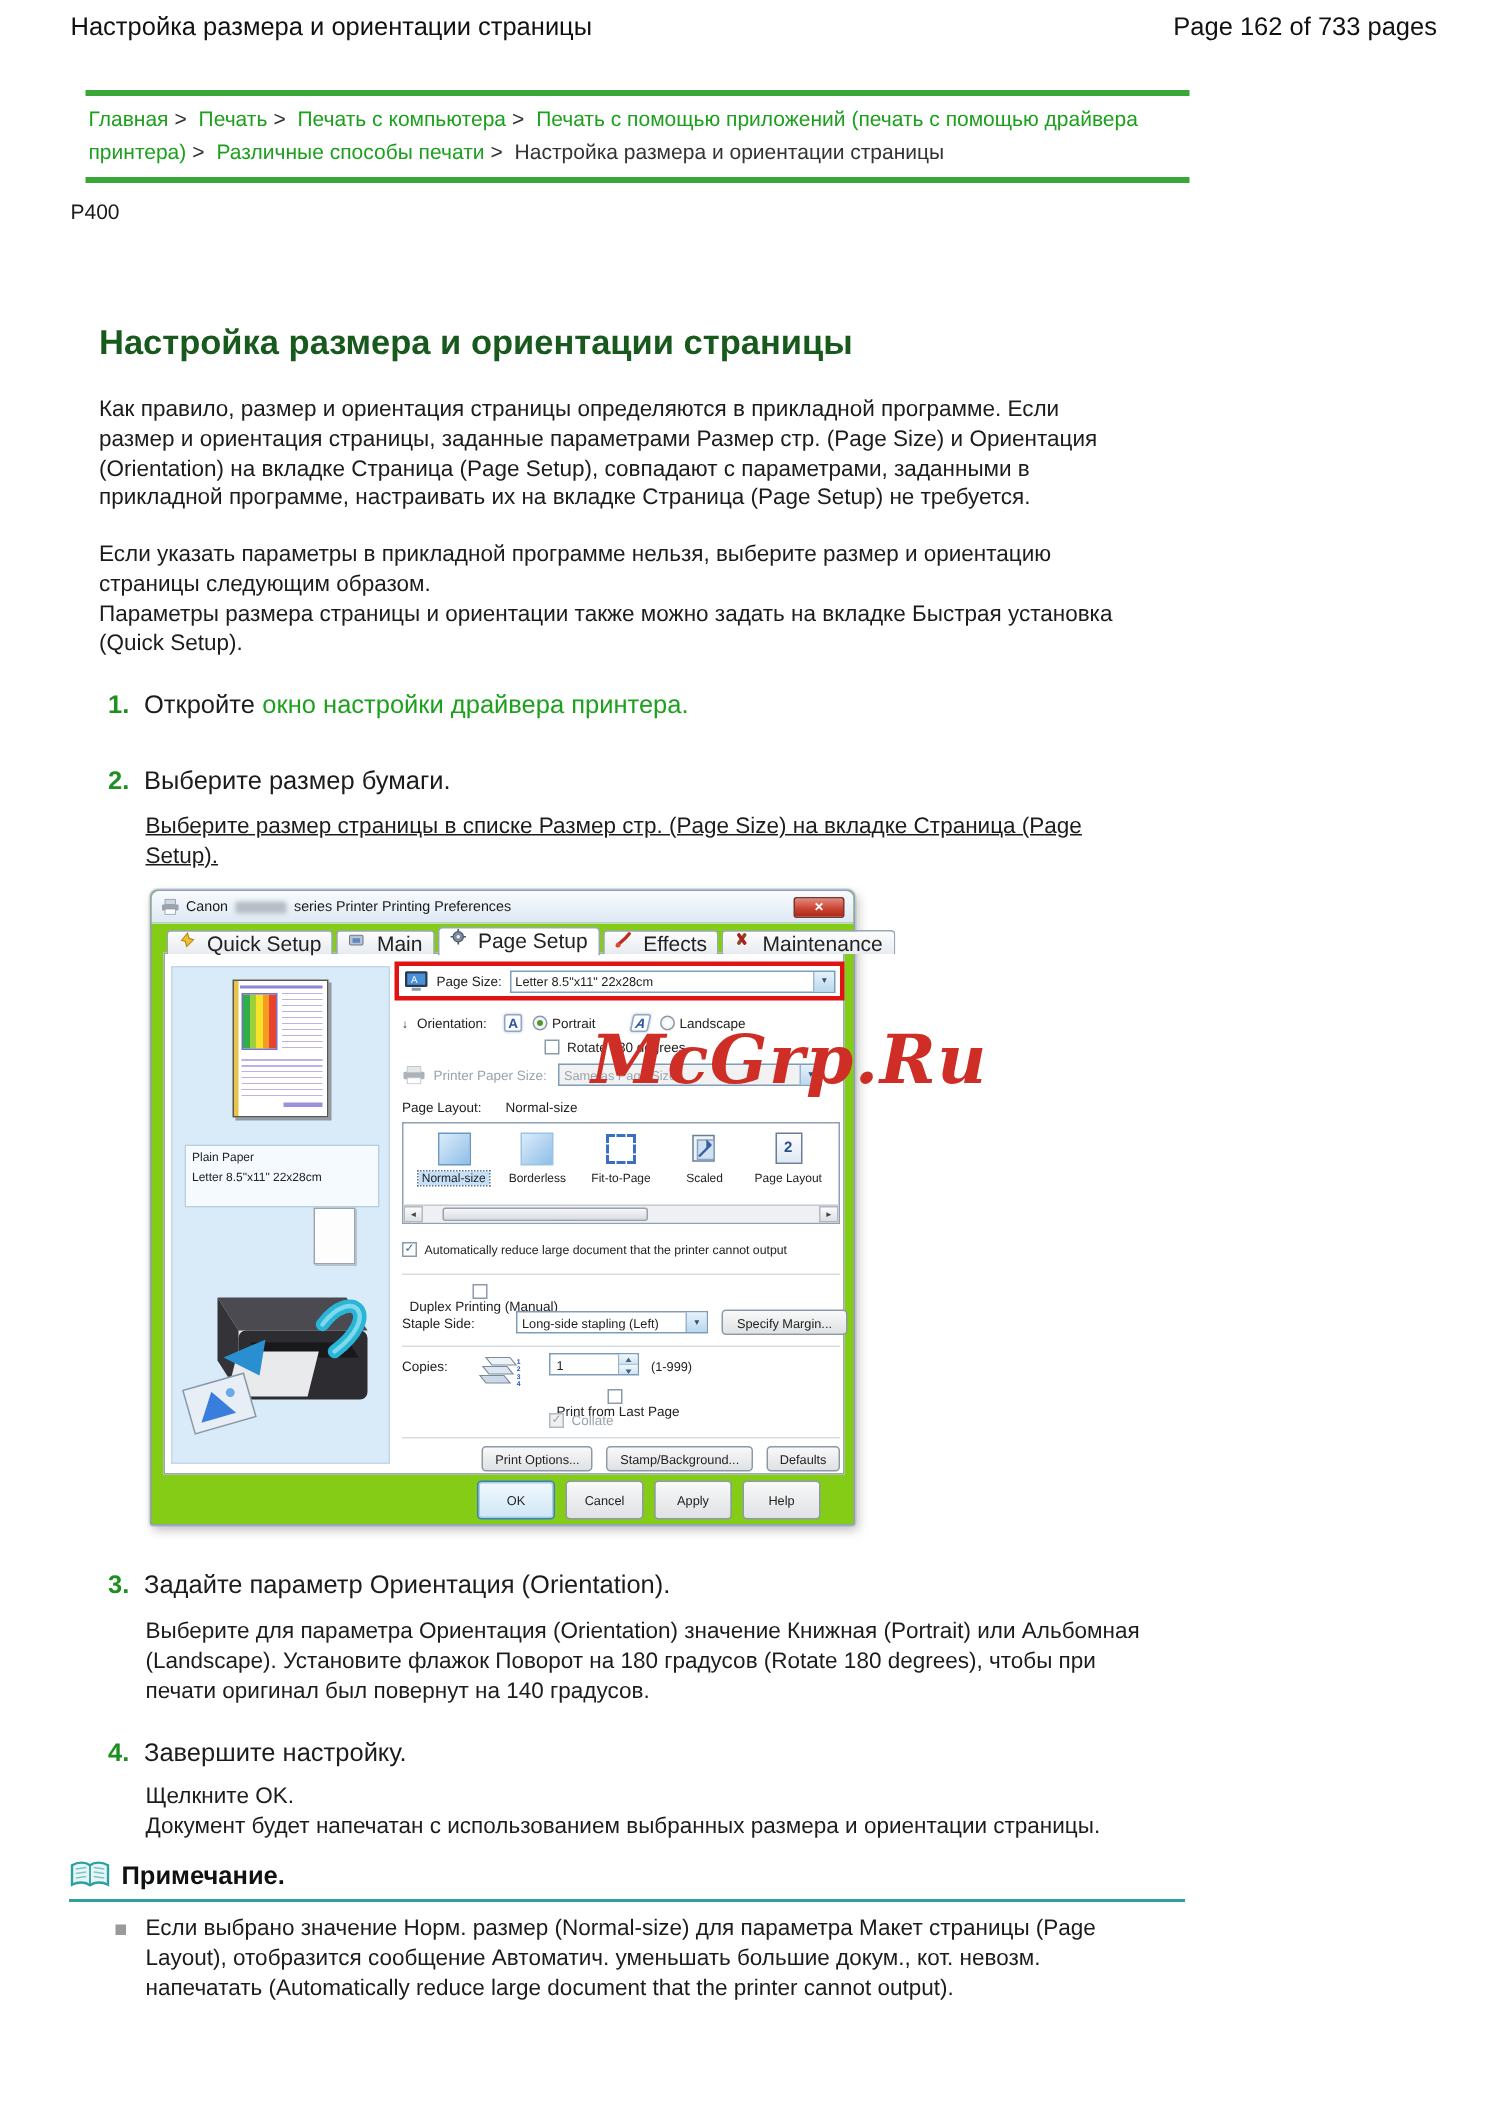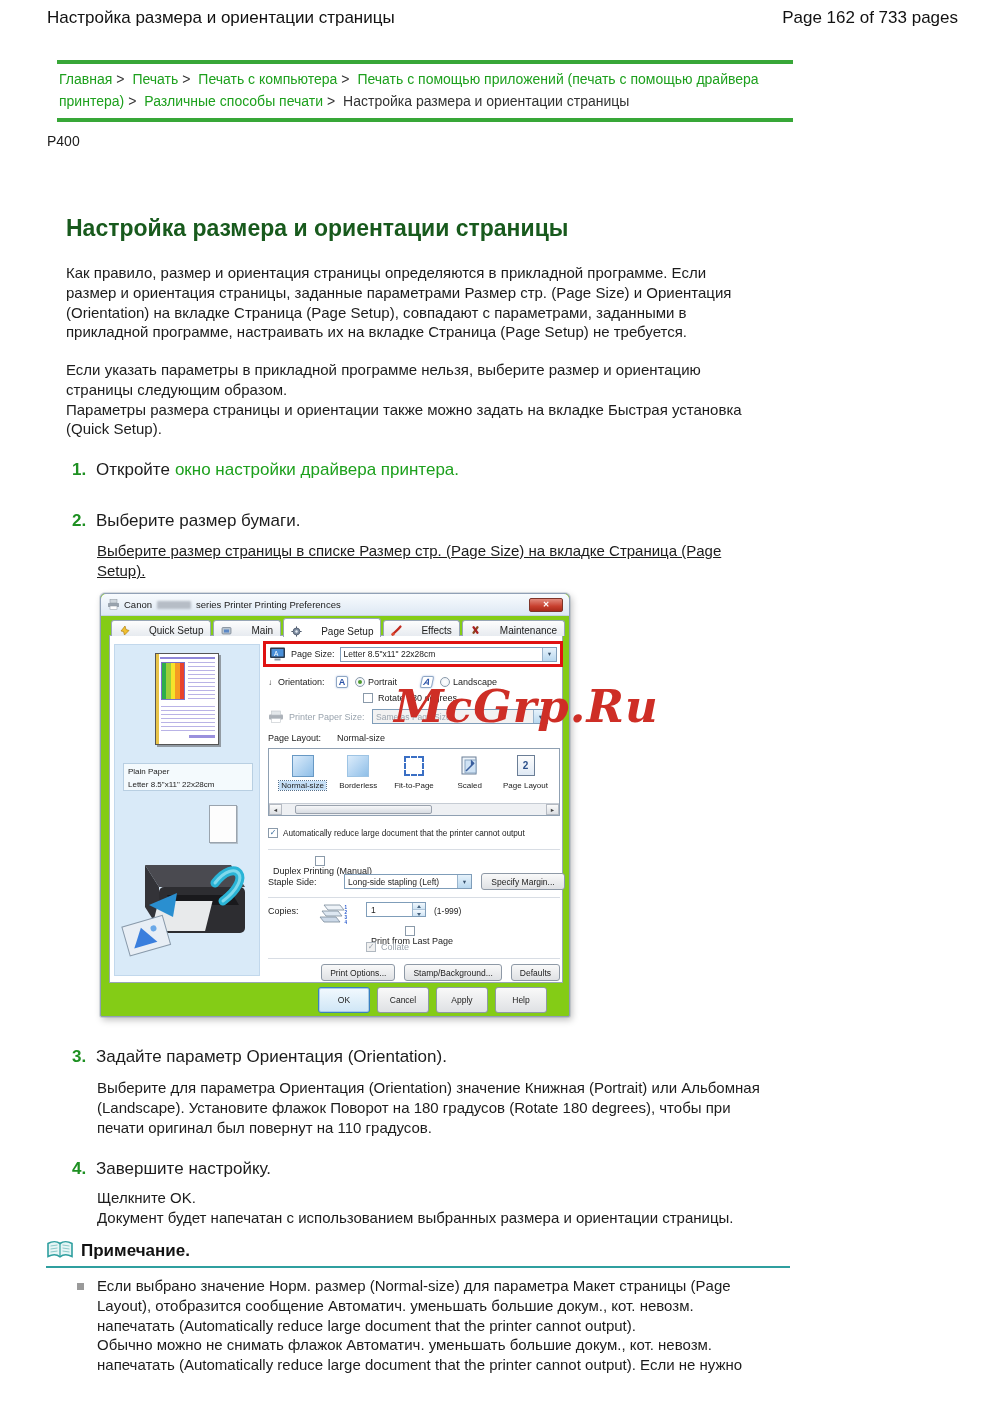--- a/index.html
+++ b/index.html
@@ -65,41 +65,41 @@
   .dlg-title { font-size:9.5px; color:#1a1a1a; display:flex; align-items:center; }
   .blurbox { display:inline-block; width:34px; height:8px; background:#b6bdc6; filter:blur(1.3px); margin:0 5px; border-radius:1px; }
   .dlg-close {
     margin-left:auto; width:34px; height:14px; border-radius:2px; cursor:pointer;
     background:linear-gradient(#e2897c,#c8402f 60%,#a92a1a);
     border:1px solid #7e352a; color:#fff; font-size:8px; font-weight:bold;
     display:flex; align-items:center; justify-content:center; line-height:1;
   }
   .dlg-tabs { position:absolute; left:10px; top:24px; height:18px; display:flex; gap:2px; z-index:3; }
   .tab {
-    display:flex; align-items:flex-end; gap:19px; padding:0 7px; margin-top:2px; height:16px;
+    display:flex; align-items:flex-start; gap:8px; padding:0 7px; margin-top:2px; height:16px;
     background:linear-gradient(#fdfdfd,#e7ebf0); border:1px solid #98a6b6; border-bottom:none;
-    border-radius:3px 3px 0 0; font-size:10px; cursor:pointer; white-space:nowrap;
+    border-radius:3px 3px 0 0; font-size:14px; cursor:pointer; white-space:nowrap;
   }
   .tab.active { margin-top:0; height:19px; background:#fff; position:relative; z-index:4; }
   .dlg-body {
     position:absolute; left:8px; top:41px; width:454px; height:348px;
     background:#fff; border:1px solid #98a6b6; z-index:2;
   }
   
   .prev { position:absolute; left:4px; top:8px; width:146px; height:332px; background:#d9eaf8; border:1px solid #c2d8ec; }
   .thumb { position:absolute; left:40px; top:8px; width:64px; height:92px; background:#fff; border:1px solid #555; box-shadow:2px 2px 0 rgba(60,60,60,.45); }
   .thumb .yedge { position:absolute; left:0; top:0; bottom:0; width:3px; background:#e8c44a; }
   .thumb .topline { position:absolute; left:4px; right:3px; top:3px; height:2px; background:#8f86d8; }
   .rainbow { position:absolute; left:5px; top:8px; width:24px; height:38px; border:1px solid #7a70c8;
     background:linear-gradient(to right,#2fae4a 0 20%,#9ccf3a 20% 40%,#f5e32a 40% 60%,#f59b22 60% 80%,#e8432c 80% 100%); }
   .tl { background:repeating-linear-gradient(#b9b3e6 0 1px, transparent 1px 4px); position:absolute; }
   .tl.a { left:32px; right:3px; top:8px; height:40px; }
   .tl.b { left:5px; right:3px; top:52px; height:28px; }
   .botline { position:absolute; right:3px; bottom:6px; width:26px; height:3px; background:#9a90dd; }
-  .minfo { position:absolute; left:8px; top:118px; width:130px; height:28px; background:#f4fafd; border:1px solid #b8cfe2; font-size:8px; line-height:1.6; padding:2px 4px; color:#222; }
+  .minfo { position:absolute; left:8px; top:118px; width:130px; height:42px; background:#f4fafd; border:1px solid #b8cfe2; font-size:8px; line-height:1.6; padding:2px 4px; color:#222; }
   .sheet { position:absolute; left:94px; top:160px; width:28px; height:38px; background:#fdfdfd; border:1px solid #9aa4ae; box-shadow:1px 1px 0 rgba(100,100,100,.3); }
   .printer-art { position:absolute; left:0px; top:198px; }
   
   .ctrl { position:absolute; left:158px; top:4px; width:292px; height:340px; }
   .lbl { font-size:9px; color:#222; }
   .row { position:absolute; display:flex; align-items:center; }
   .redbox {
     position:absolute; left:-5px; top:1px; width:300px; height:26px;
     border:3px solid #e01212; display:flex; align-items:center; gap:5px; padding:0 3px;
   }
@@ -470,21 +470,21 @@
       <span class="btn">Apply</span>
       <span class="btn">Help</span>
     </div>
   </div>
 
   <div class="watermark">McGrp.Ru</div>
 
   <div class="step st3">
     <span class="stepnum">3.</span><span class="steptitle">Задайте параметр Ориентация (Orientation).</span>
   </div>
-  <div class="stepbody sb3">Выберите для параметра Ориентация (Orientation) значение Книжная (Portrait) или Альбомная (Landscape). Установите флажок Поворот на 180 градусов (Rotate 180 degrees), чтобы при печати оригинал был повернут на 110 градусов.</div>
+  <div class="stepbody sb3">Выберите для параметра Ориентация (Orientation) значение Книжная (Portrait) или Альбомная (Landscape). Установите флажок Поворот на 180 градусов (Rotate 180 degrees), чтобы при печати оригинал был повернут на 140 градусов.</div>
 
   <div class="step st4">
     <span class="stepnum">4.</span><span class="steptitle">Завершите настройку.</span>
   </div>
   <div class="stepbody sb4">
     <div>Щелкните OK.</div>
     <div>Документ будет напечатан с использованием выбранных размера и ориентации страницы.</div>
   </div>
 
   <div class="note-head">
@@ -500,17 +500,16 @@
           <line x1="16.5" y1="11" x2="23.5" y2="12"></line>
       </g>
     </svg>
     <span class="note-title">Примечание.</span>
   </div>
   <div class="note-rule"></div>
   <div class="note-item">
     <span class="sq"></span>
     <div class="note-text">
       <div>Если выбрано значение Норм. размер (Normal-size) для параметра Макет страницы (Page Layout), отобразится сообщение Автоматич. уменьшать большие докум., кот. невозм. напечатать (Automatically reduce large document that the printer cannot output).</div>
-      <div>Обычно можно не снимать флажок Автоматич. уменьшать большие докум., кот. невозм. напечатать (Automatically reduce large document that the printer cannot output). Если не нужно</div>
     </div>
   </div>
 
 </div>
 
 </body></html>

